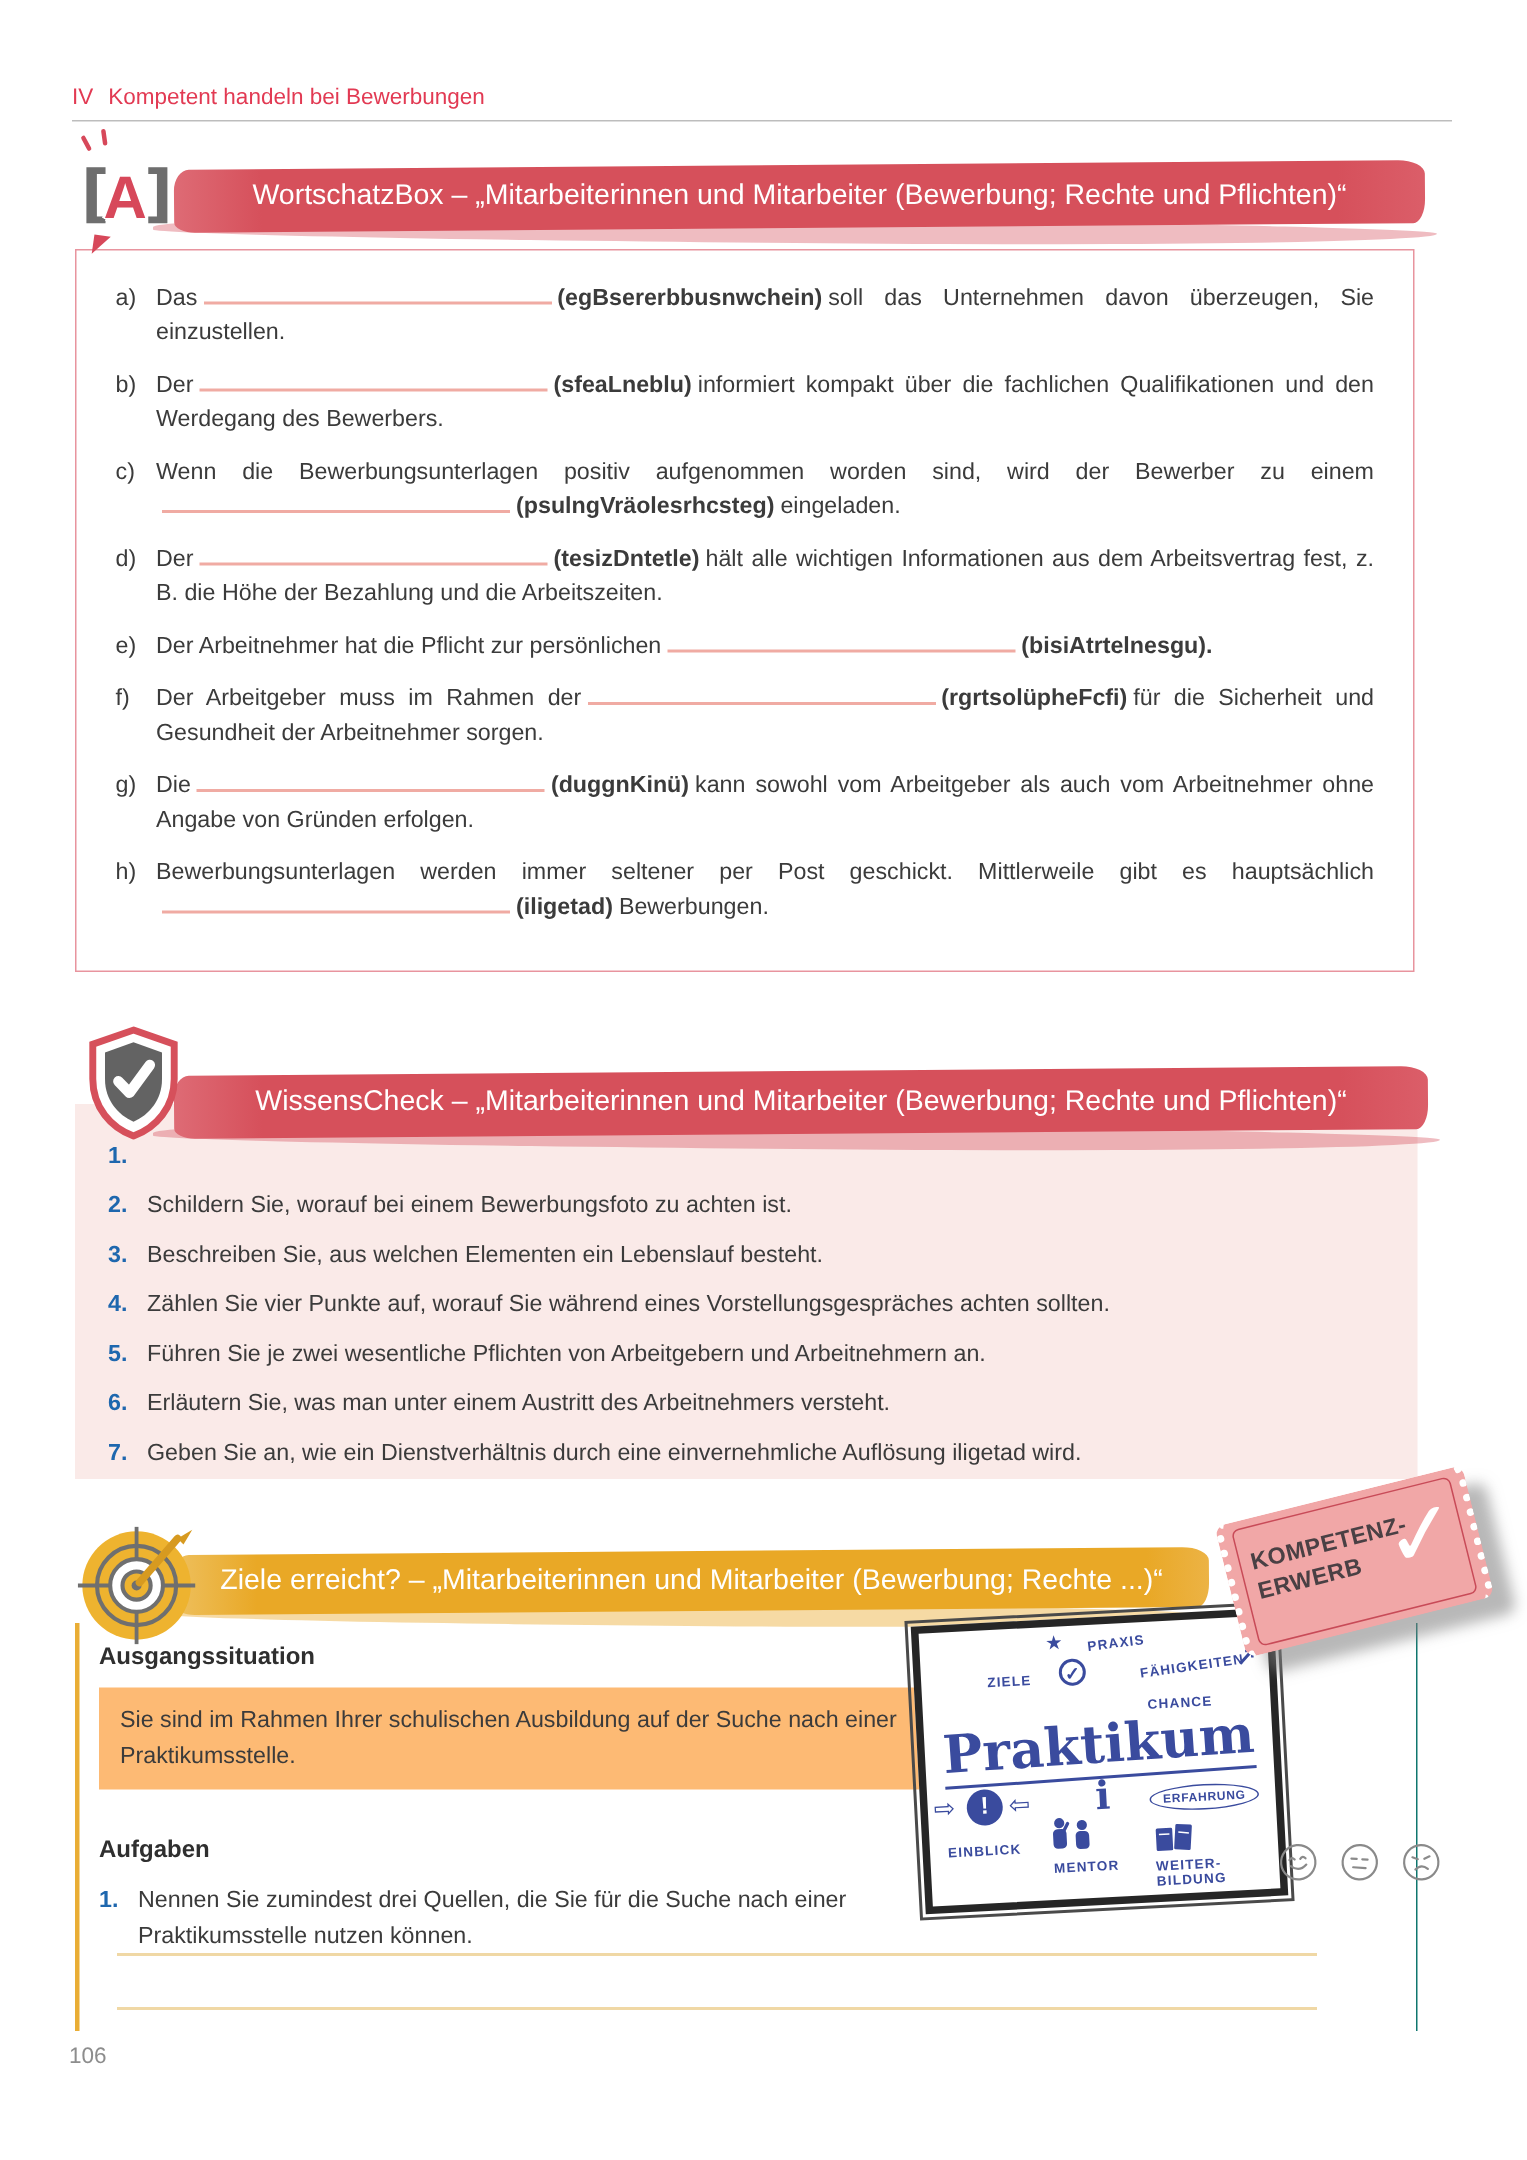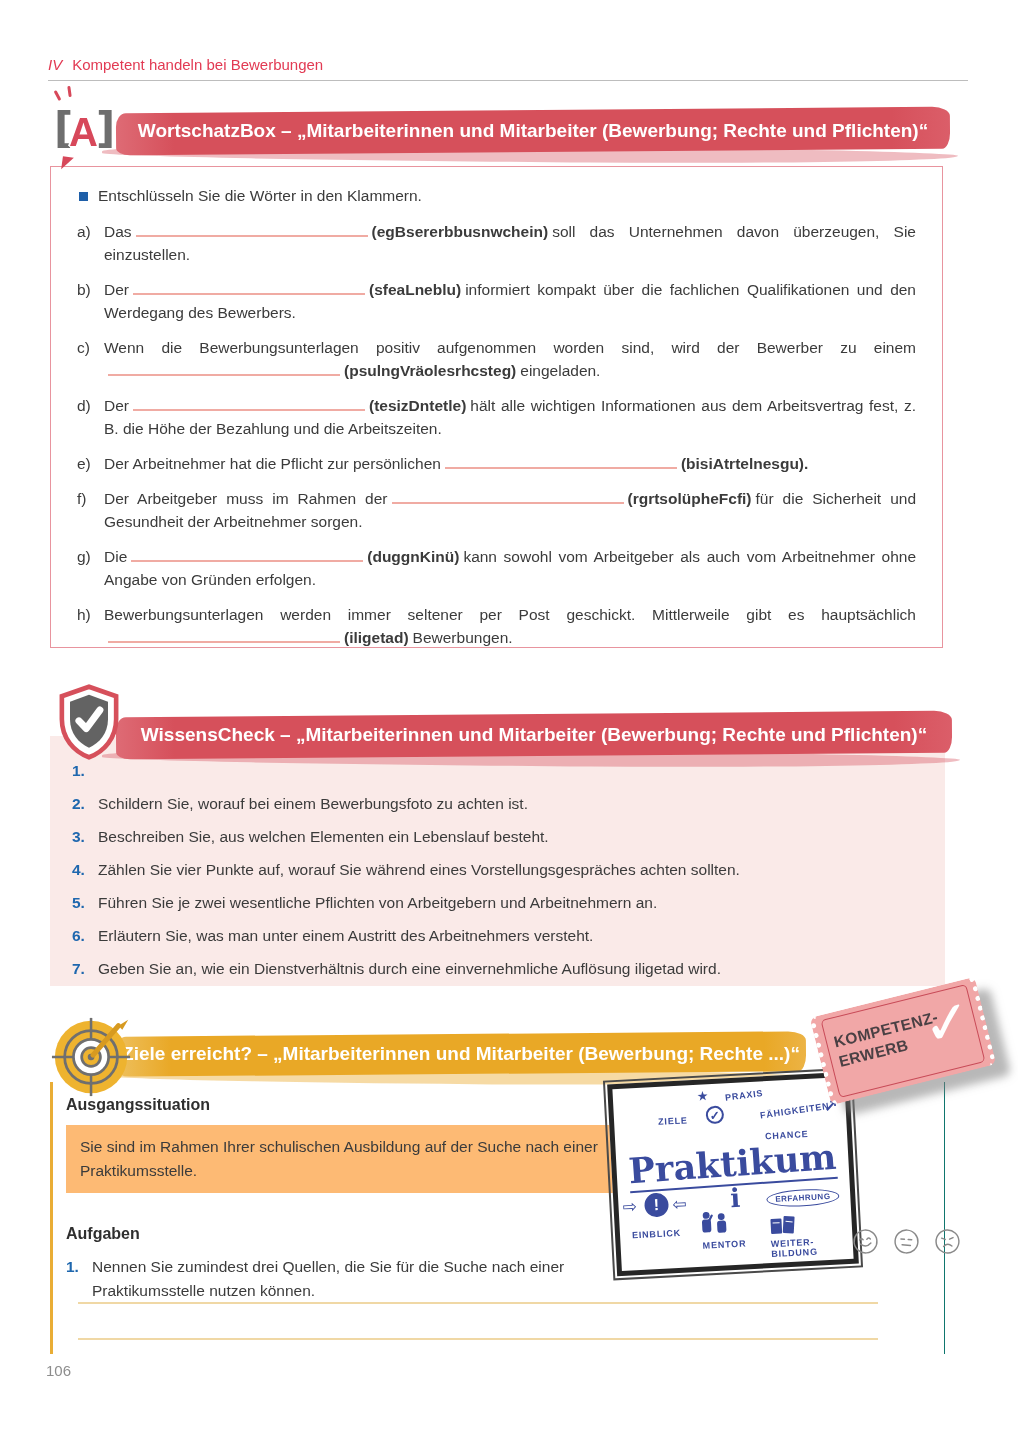--- a/index.html
+++ b/index.html
@@ -2,26 +2,26 @@
 <html><head>
 <meta charset="utf-8">
 <style>
   * { margin:0; padding:0; box-sizing:border-box; }
   html,body { background:#ffffff; }
   body { font-family:"Liberation Sans", sans-serif; color:#3b3b3b; }
   .page { position:relative; width:1018px; height:1440px; background:#fff; overflow:hidden; }
 
   
   .breadcrumb { position:absolute; left:48px; top:56px; font-size:15px; color:#e23a53; font-weight:500; }
-  .breadcrumb .roman { margin-right:10px;font-style:italic; }
+  .breadcrumb .roman { margin-right:10px; }
   .top-divider { position:absolute; left:48px; top:80px; width:920px; height:1px; background:#bdbdbd; }
 
   
   .banner { position:absolute; display:flex; align-items:center; justify-content:center;
-            color:#fff; font-weight:bold; font-size:19px; z-index:5; }
+            color:#fff; font-weight:normal; font-size:19px; z-index:5; }
   .banner::before { content:""; position:absolute; inset:0; z-index:-1;
             border-radius:10px 18px 8px 14px / 14px 9px 16px 7px; transform:rotate(-0.45deg); }
   .banner::after  { content:""; position:absolute; left:-14px; right:-8px; bottom:-10px; height:16px; z-index:-2;
             border-radius:45% 55% 50% 50% / 60% 40% 65% 35%; transform:rotate(0.5deg); }
   .banner.red::before  { background:linear-gradient(90deg,#de6b75,#d6505b 7%,#d6505b 93%,#db5e69); }
   .banner.red::after   { background:rgba(214,80,92,0.38); }
   .banner.gold::before { background:linear-gradient(90deg,#eec05e,#e9a826 8%,#e9a826 94%,#ecb345); }
   .banner.gold::after  { background:rgba(233,168,38,0.42); }
 
   
@@ -120,24 +120,20 @@
     <span class="bracket l">[</span>
     <span class="a-letter">A</span>
     <span class="bracket r">]</span>
     <div class="tail"></div>
   </div>
   <div class="banner red" style="left:116px; top:110px; width:834px; height:42px;">
     <span>WortschatzBox – „Mitarbeiterinnen und Mitarbeiter (Bewerbung; Rechte und Pflichten)“</span>
   </div>
 
   <div class="box1">
-    <div class="instruction">
-      <span class="bullet"></span>
-      <span>Entschlüsseln Sie die Wörter in den Klammern.</span>
-    </div>
 
     <div class="wb-item">
       <span class="wb-label">a)</span>
       <div class="wb-text"><span class="seg">Das</span><span class="blank"></span><span class="seg scramble">(egBsererbbusnwchein)</span><span class="seg">soll das Unternehmen davon überzeugen, Sie einzustellen.</span></div>
     </div>
 
     <div class="wb-item">
       <span class="wb-label">b)</span>
       <div class="wb-text"><span class="seg">Der</span><span class="blank"></span><span class="seg scramble">(sfeaLneblu)</span><span class="seg">informiert kompakt über die fachlichen Qualifikationen und den Werdegang des Bewerbers.</span></div>
     </div>

